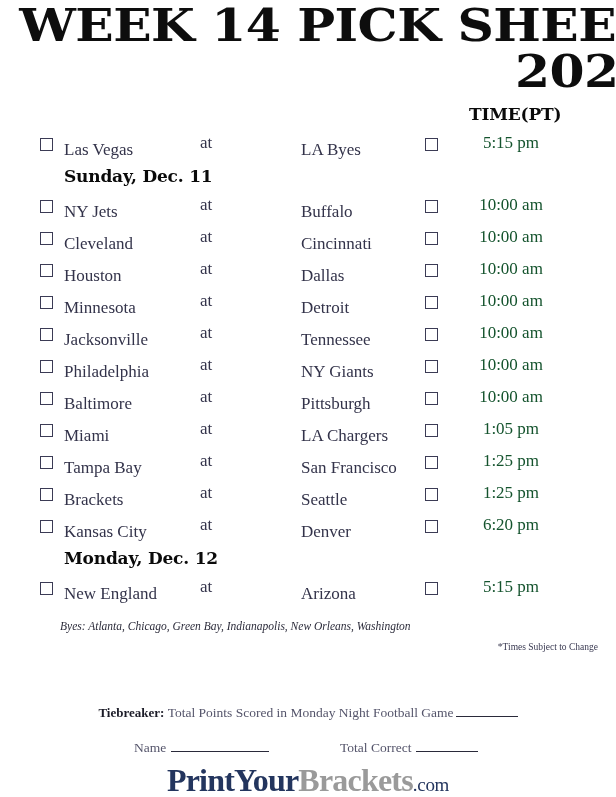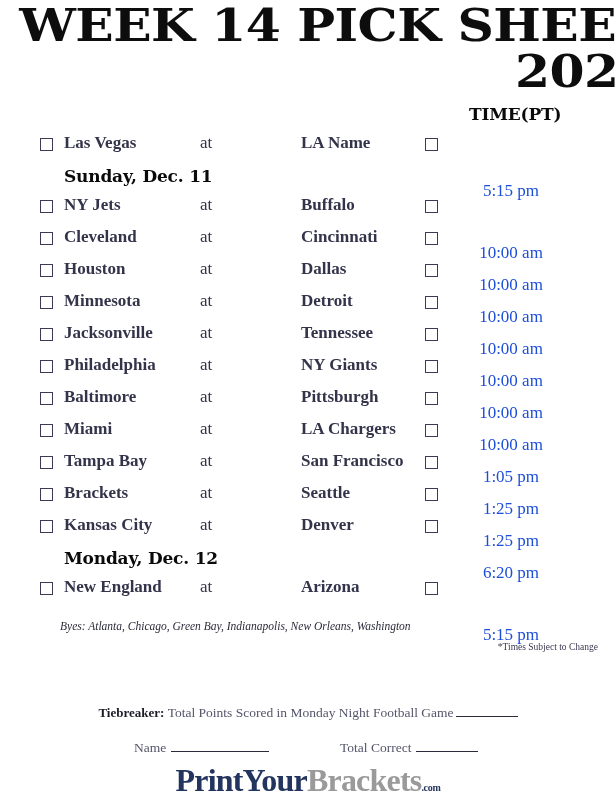--- a/index.html
+++ b/index.html
@@ -89,47 +89,45 @@
     height: 13px;
     border: 1px solid #3b3b55;
     background: #fff;
     box-sizing: border-box;
   }
   .cbox.away { left: 40px; }
   .cbox.home { left: 425px; }
 
   .team {
     position: absolute;
-    top: 1px;
+    top: 8px;
     font-size: 17px;
     color: #33334a;
     white-space: nowrap;
-    font-weight: bold;
   }
   .team.away { left: 64px; }
   .team.home { left: 301px; }
 
   .at {
     position: absolute;
     left: 200px;
     top: 1px;
     font-size: 17px;
     color: #33334a;
   }
 
   .time {
     position: absolute;
     left: 455px;
     width: 112px;
     top: 1px;
     text-align: center;
     font-size: 17px;
-    color: #1d4ed8;
-    white-space: nowrap;
-    margin-top: 48px;
+    color: #14532d;
+    white-space: nowrap;
   }
 
   
   .byes {
     position: absolute;
     left: 60px;
     top: 620px;
     font-size: 11.5px;
     font-style: italic;
     color: #2b2b3a;
@@ -211,43 +209,43 @@
   .logo .lg-b {
     font-family: "Liberation Serif", "DejaVu Serif", serif;
     font-weight: bold;
     font-size: 32px;
     color: #9a9a9a;
     letter-spacing: -0.8px;
     margin-top: 18px;
   }
   .logo .lg-c {
     font-family: "Liberation Serif", "DejaVu Serif", serif;
-    font-weight: bold;
-    font-size: 10px;
+    font-weight: normal;
+    font-size: 19px;
     color: #23355e;
     letter-spacing: -0.3px;
   }
 </style>
 </head>
 <body>
 
 <div class="title-block">
   <div class="title-line l1">WEEK 14 PICK SHEET</div>
   <div class="title-line l2">2022</div>
 </div>
 
 <div class="sheet" id="sheet">
     <div class="date-row">
       <div class="time-header">TIME(PT)</div>
     </div>
     <div class="row">
       <div class="cbox away"></div>
       <div class="team away">Las Vegas</div>
       <div class="at">at</div>
-      <div class="team home">LA Name</div>
+      <div class="team home">LA Byes</div>
       <div class="cbox home"></div>
       <div class="time">5:15 pm</div>
     </div>
     <div class="date-row">
       <div class="date-label">Sunday, Dec. 11</div>
     </div>
     <div class="row">
       <div class="cbox away"></div>
       <div class="team away">NY Jets</div>
       <div class="at">at</div>

